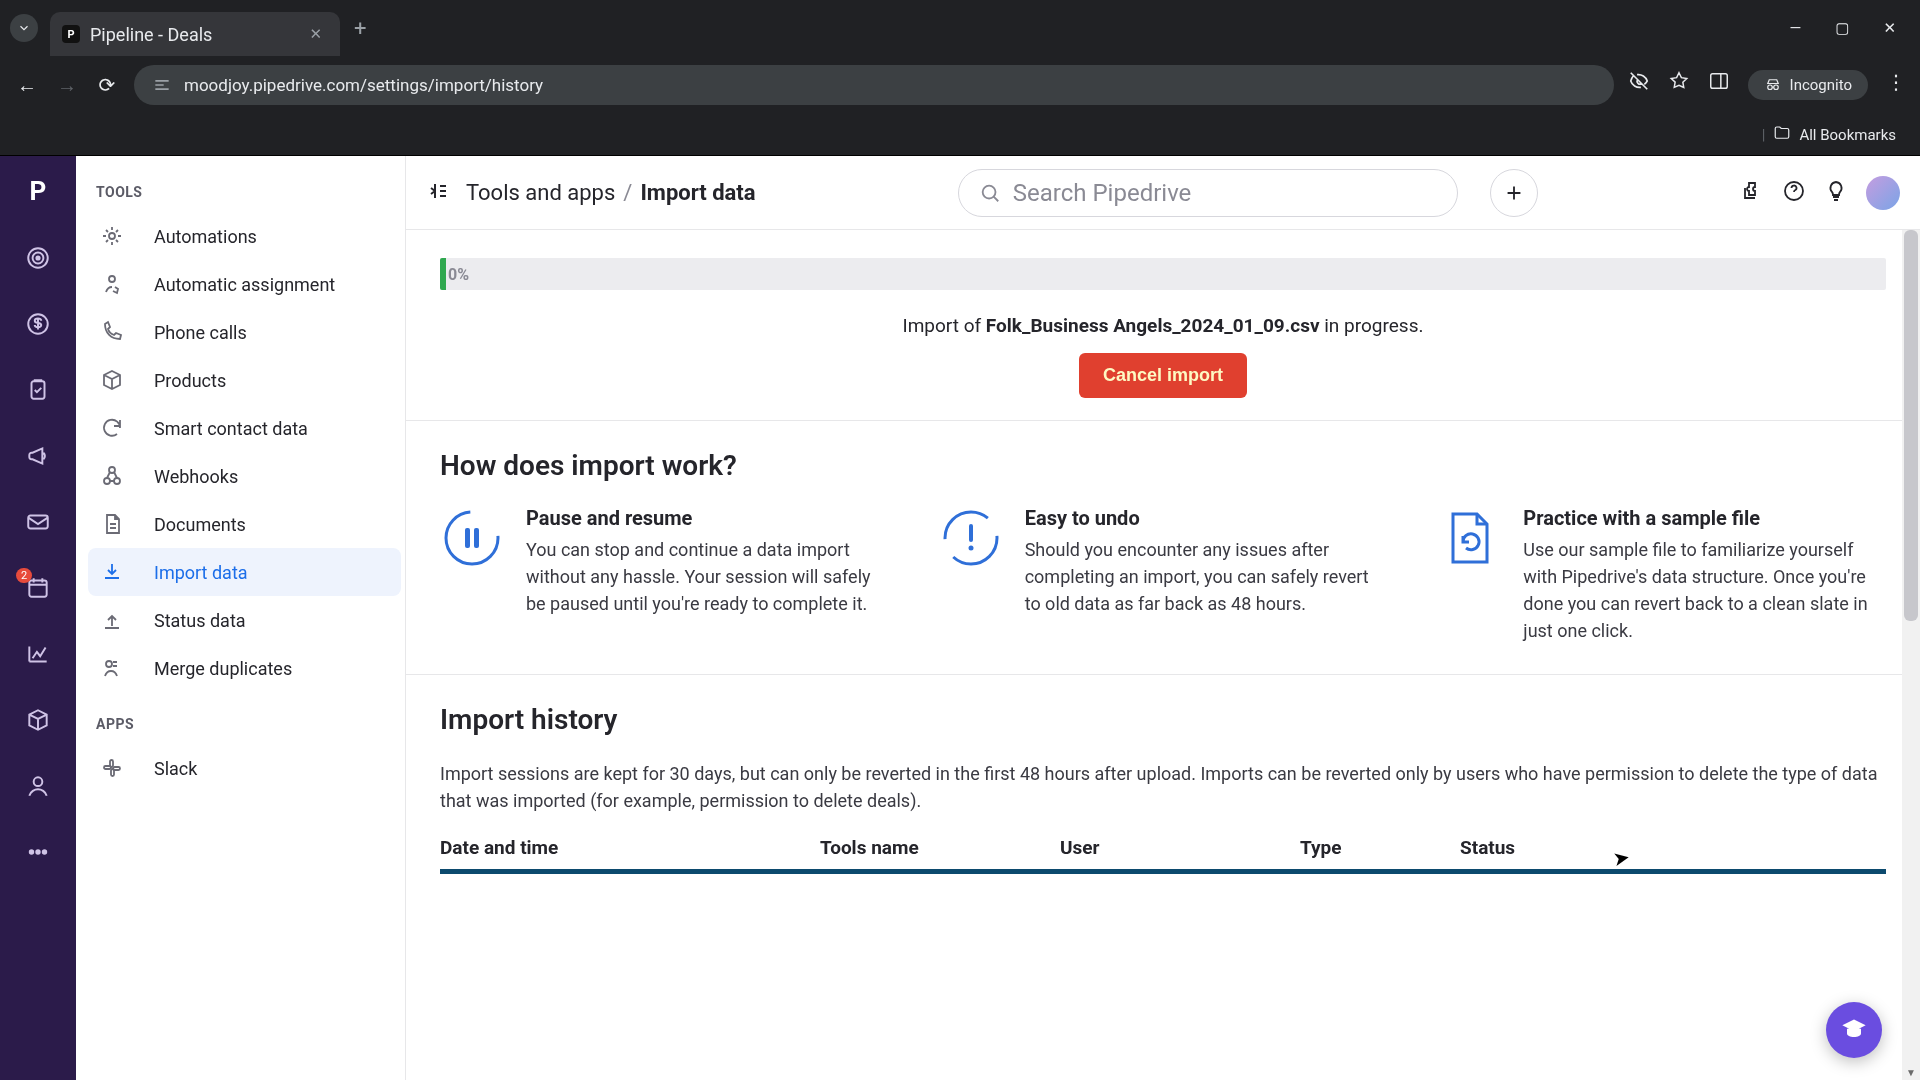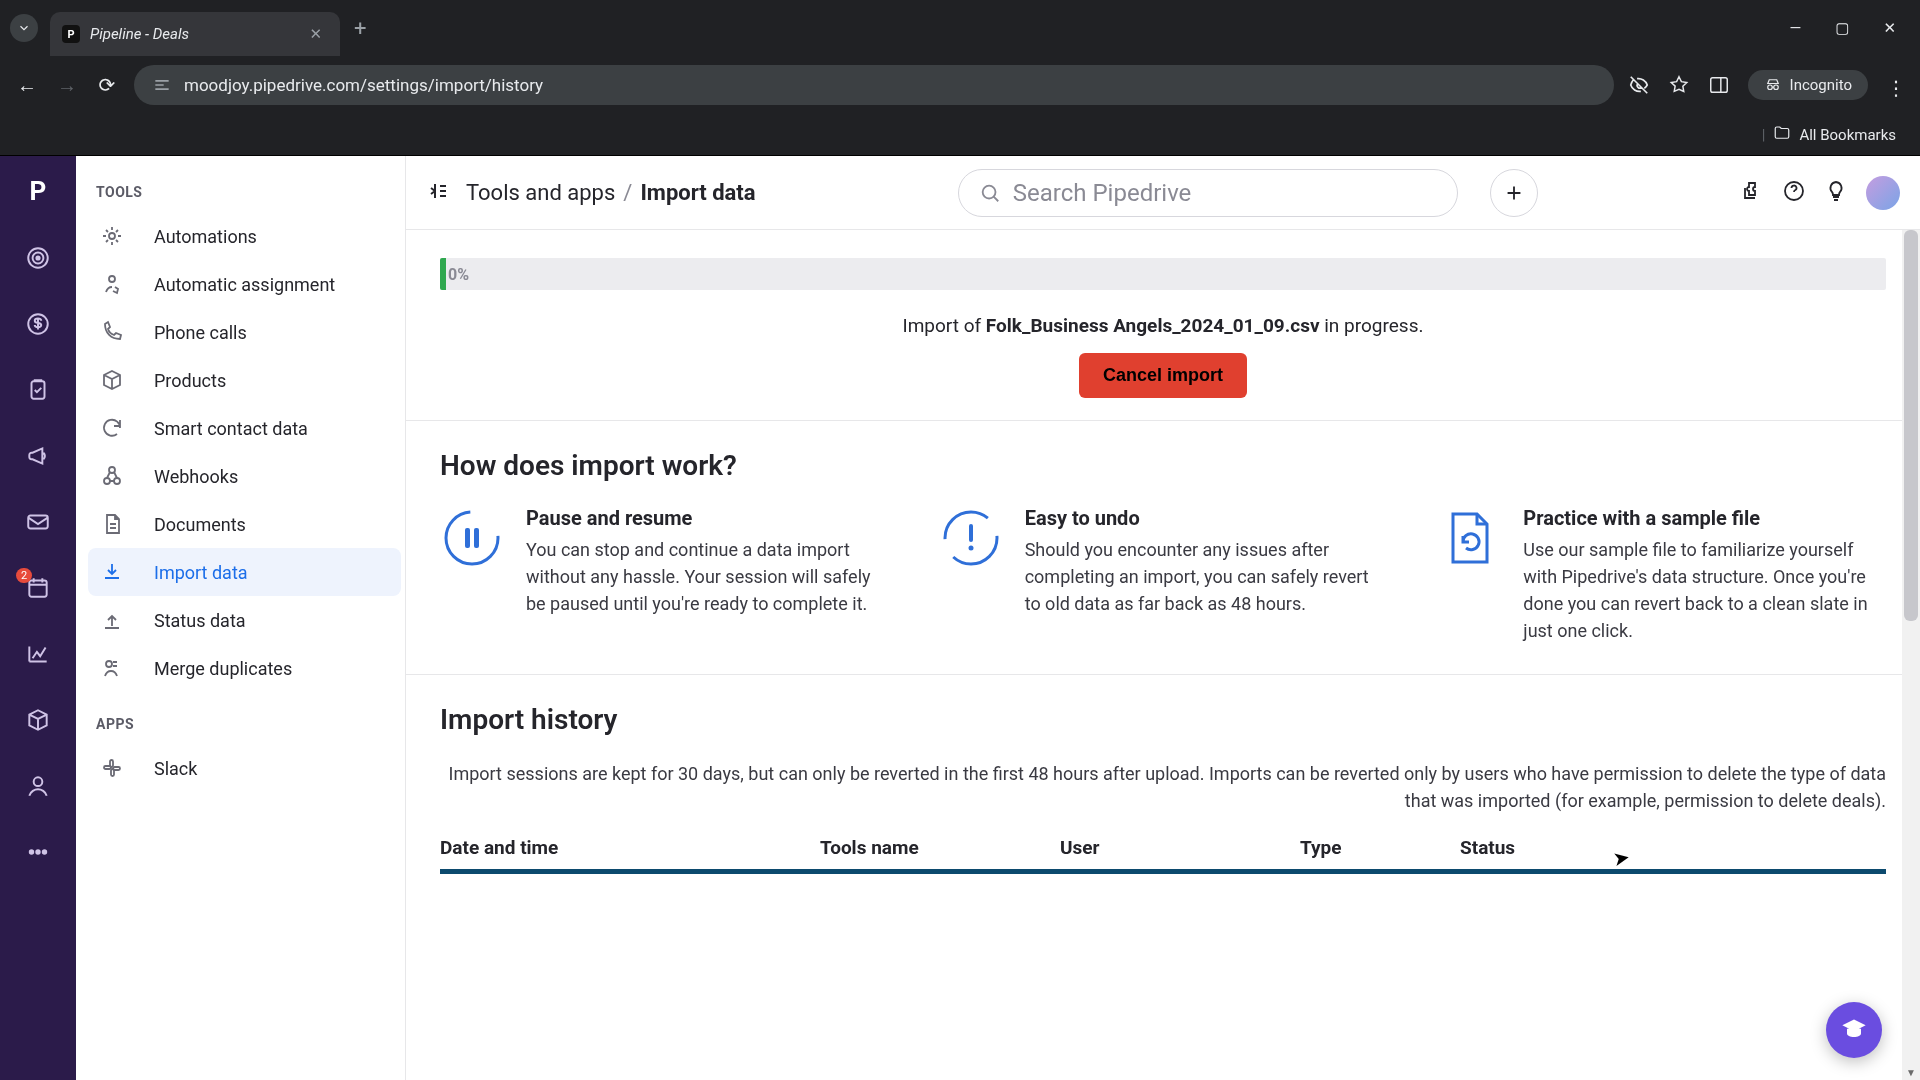--- a/index.html
+++ b/index.html
@@ -7,30 +7,30 @@
   width: 1920px; height: 1080px;
   font-family: -apple-system, BlinkMacSystemFont, "Segoe UI", Roboto, sans-serif;
   background: #fff; overflow: hidden; position: relative;
 }
 
 
 .chrome-bar { background:#202124; height:56px; display:flex; align-items:center; }
 .tab-drop { width:28px; height:28px; margin-left:10px; border-radius:50%; background:#3c4043; color:#e8eaed; display:flex; align-items:center; justify-content:center; font-size:12px;}
 .tab { background:#35363a; color:#e8eaed; height:44px; margin-left:12px; border-radius:10px 10px 0 0; display:flex; align-items:center; padding:0 18px 0 12px; gap:10px; width:290px; position:relative; top:6px;}
 .tab .favicon { width:18px; height:18px; border-radius:4px; background:#111; color:#fff; display:flex; align-items:center; justify-content:center; font-size:11px; font-weight:700;}
-.tab .tab-title { font-size:15px;font-style:italic; }
+.tab .tab-title { font-size:18px; }
 .tab .tab-close { margin-left:auto; font-size:15px; color:#9aa0a6;}
 .new-tab { color:#9aa0a6; font-size:22px; margin-left:14px;}
 .win-ctrls { margin-left:auto; display:flex; gap:34px; padding-right:24px; color:#e8eaed; font-size:15px;}
 .addr-row { background:#202124; height:58px; display:flex; align-items:center; gap:14px; padding:0 14px;}
 .addr-row .nav-btn { color:#e8eaed; font-size:20px; width:26px; text-align:center;}
 .addr-row .nav-btn.dim { color:#5f6368;}
 .addr-bar { flex:1; background:#3c4043; height:40px; border-radius:20px; display:flex; align-items:center; gap:12px; padding:0 18px; color:#e8eaed; font-size:17px;}
 .addr-bar .site-chip { width:20px; height:20px; color:#9aa0a6;}
-.addr-right { display:flex; align-items:flex-end; gap:18px; color:#e8eaed;}
+.addr-right { display:flex; align-items:flex-start; gap:18px; color:#e8eaed;}
 .incog-pill { display:flex; align-items:center; gap:8px; background:#3c4043; border-radius:20px; padding:6px 16px; font-size:15px;}
 .bm-row { background:#202124; height:42px; display:flex; align-items:center; justify-content:flex-end; padding-right:24px; color:#e8eaed; font-size:15px; gap:8px; border-bottom:1px solid #000;}
 
 
 .app { position:absolute; top:156px; left:0; right:0; bottom:0; display:flex; background:#fff;}
 .rail { width:76px; background:#2b1b4a; display:flex; flex-direction:column; align-items:center; padding-top:20px; gap:38px; color:#cfc3e6;}
 .rail .logo { color:#fff; font-weight:700; font-size:26px;}
 .rail .rail-item { position:relative; width:28px; height:28px; display:flex; align-items:center; justify-content:center; }
 .rail svg { width:26px; height:26px; stroke:#cfc3e6; fill:none; stroke-width:1.8;}
 .rail .badge { position:absolute; top:-6px; left:-8px; background:#e84b3c; color:#fff; font-size:11px; border-radius:10px; padding:1px 5px;}
@@ -60,33 +60,33 @@
 .content { flex:1; overflow:auto; position:relative; padding:0; }
 .content-inner { padding:28px 34px 0 34px;}
 
 .progress { position:relative; height:32px; background:#ececef; border-radius:2px; margin-bottom:24px; overflow:hidden;}
 .progress .fill { position:absolute; left:0; top:0; bottom:0; width:6px; background:#2fa84f;}
 .progress .pct { position:absolute; left:8px; top:0; bottom:0; display:flex; align-items:center; font-weight:700; color:#8a8a94; font-size:16px;}
 
 .status-line { text-align:center; font-size:19px; color:#25252b; margin-bottom:16px;}
 .status-line b { font-weight:700;}
 .cancel-wrap { display:flex; justify-content:center; margin-bottom:22px;}
-.cancel-btn { background:#e0402f; color:#000000; font-weight:700; font-size:18px; border:none; border-radius:6px; padding:12px 24px; cursor:pointer;}
+.cancel-btn { background:#e0402f; color:#fef9c3; font-weight:700; font-size:18px; border:none; border-radius:6px; padding:12px 24px; cursor:pointer;}
 
 .section-divider { height:1px; background:#e7e7e9; margin:0 -34px 28px -34px;}
 .h2 { font-size:28px; font-weight:600; color:#25252b; margin-bottom:24px;}
 
 .features { display:flex; gap:50px; margin-bottom:30px;}
 .feature { flex:1; display:flex; gap:22px;}
 .feat-icon { width:64px; height:64px; flex:0 0 64px;}
 .feat-icon svg { width:64px; height:64px;}
 .feat-title { font-size:20px; font-weight:700; margin-bottom:6px; color:#25252b;}
 .feat-body { font-size:18px; line-height:1.5; color:#3a3a42;}
 
-.hist-sub { font-size:18px; line-height:1.5; color:#3a3a42; margin-bottom:22px;text-align:right;}
+.hist-sub { font-size:18px; line-height:1.5; color:#3a3a42; margin-bottom:22px;}
 .thead { display:flex; gap:40px; font-size:19px; font-weight:700; color:#25252b; border-bottom:5px solid #0c4a6e; padding-bottom:10px;}
 .th-date{width:340px;} .th-file{width:200px;} .th-user{width:200px;} .th-type{width:120px;} .th-status{width:120px;}
 
 .fab { position:absolute; right:38px; bottom:22px; width:56px; height:56px; border-radius:50%; background:#6a4de0; display:flex; align-items:center; justify-content:center; box-shadow:0 4px 16px rgba(0,0,0,0.25);}
 .fab svg{width:28px;height:28px;fill:#fff;}
 
 .cursor-ptr { position:absolute; right:290px; bottom:210px; font-size:20px; color:#000; transform:rotate(-10deg);}
 
 .vscroll { position:absolute; right:0; top:0; width:18px; height:100%; background:#f1f1f1;}
 .vscroll .thumb { position:absolute; left:2px; right:2px; top:0; height:46%; background:#c7c7cc; border-radius:6px;}

